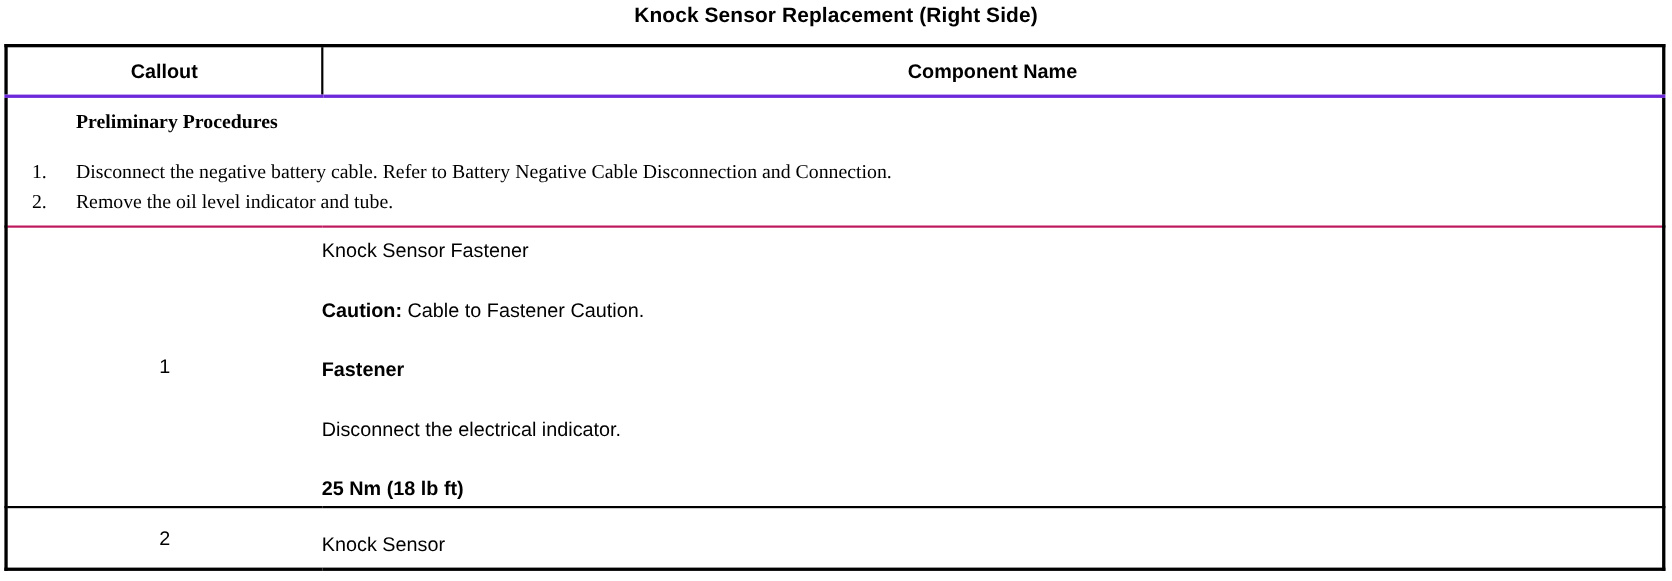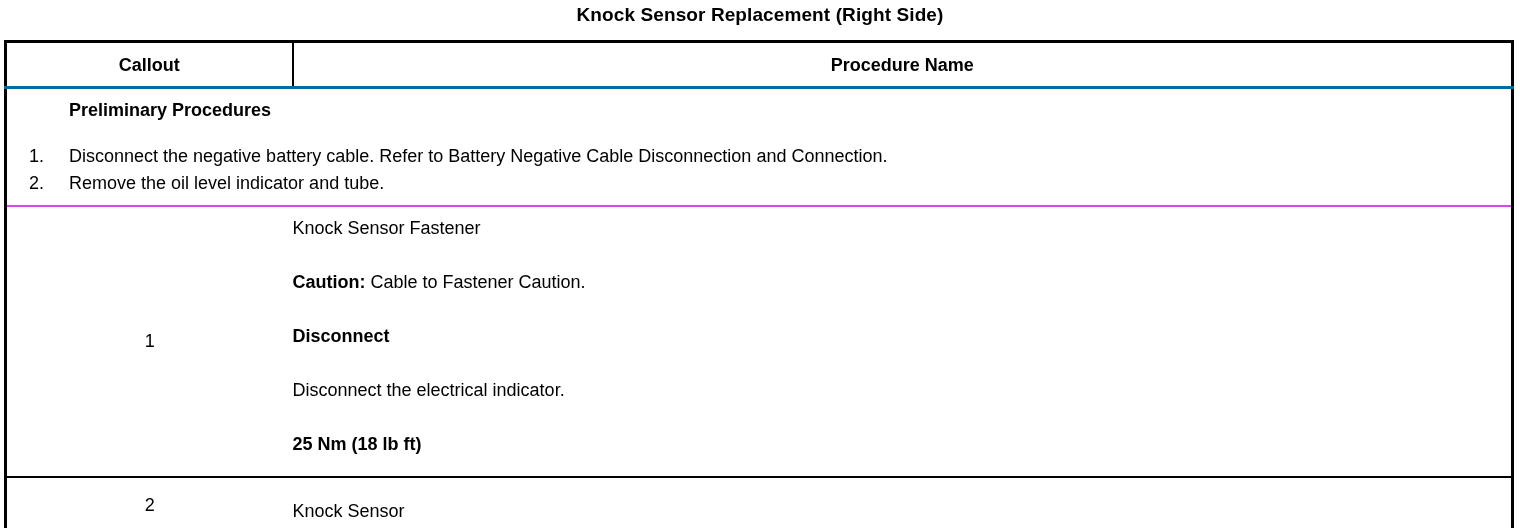--- a/index.html
+++ b/index.html
@@ -48,35 +48,36 @@
     padding: 0;
     vertical-align: middle;
     font-weight: normal;
   }
 
   .col-callout { width: 287px; }
   .col-component { width: auto; }
 
   
   .header-row th {
-    border-bottom: 3px solid #0369a1;
+    border-bottom: 3px solid #6d28d9;
     font-size: 18px;
     font-weight: bold;
     text-align: center;
     height: 43px;
     line-height: 20px;
   }
   .header-row .th-callout {
     border-right: 2px solid #000000;
   }
 
   
   .prelim-row td {
-    border-bottom: 2px solid #d946ef;
+    border-bottom: 2px solid #be185d;
     padding: 10px 0 8px 0;
+    font-family: Liberation Serif, serif;
   }
   .prelim-title {
     font-size: 18px;
     font-weight: bold;
     padding-left: 62px;
     line-height: 22px;
   }
   .prelim-list {
     margin: 0;
     padding: 0;
@@ -119,21 +120,21 @@
 
   .comp-block {
     padding-top: 8px;
     padding-bottom: 2px;
   }
   .comp-line {
     line-height: 27px;
     margin: 0 0 27px 0;
     white-space: nowrap;
   }
-  .comp-line:last-child { margin-bottom: 16px; }
+  .comp-line:last-child { margin-bottom: 0; }
   .comp-line.b { font-weight: bold; }
   .comp-line .lead { font-weight: bold; }
 
   .single-line {
     line-height: 27px;
     padding: 20px 0 7px 0;
     white-space: nowrap;
   }
 </style>
 </head>
@@ -145,21 +146,21 @@
 
   <table class="spec-table">
     <colgroup>
       <col class="col-callout">
       <col class="col-component">
     </colgroup>
 
     <thead>
       <tr class="header-row">
         <th class="th-callout">Callout</th>
-        <th class="th-component">Procedure Name</th>
+        <th class="th-component">Component Name</th>
       </tr>
     </thead>
 
     <tbody>
       <tr class="prelim-row">
         <td colspan="2">
           <div class="prelim-title">Preliminary Procedures</div>
           <ol class="prelim-list">
             <li>
               <span class="num">1.</span>
@@ -174,21 +175,21 @@
       </tr>
 
       <tr class="body-row">
         <td class="cell-callout">1</td>
         <td class="cell-component">
           <div class="comp-block">
             <p class="comp-line">Knock Sensor Fastener</p>
             <p class="comp-line">
               <span class="lead">Caution:</span><span> Cable to Fastener Caution.</span>
             </p>
-            <p class="comp-line b">Disconnect</p>
+            <p class="comp-line b">Fastener</p>
             <p class="comp-line">Disconnect the electrical indicator.</p>
             <p class="comp-line b">25 Nm (18 lb ft)</p>
           </div>
         </td>
       </tr>
 
       <tr class="body-row">
         <td class="cell-callout">2</td>
         <td class="cell-component">
           <div class="single-line">Knock Sensor</div>

